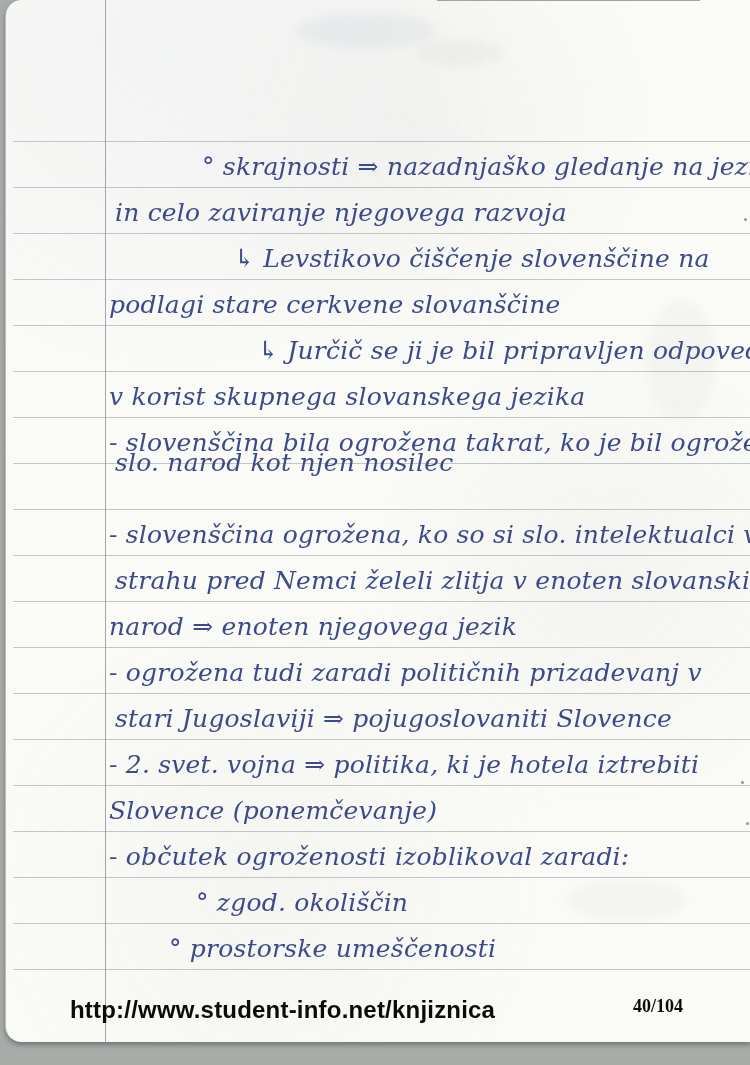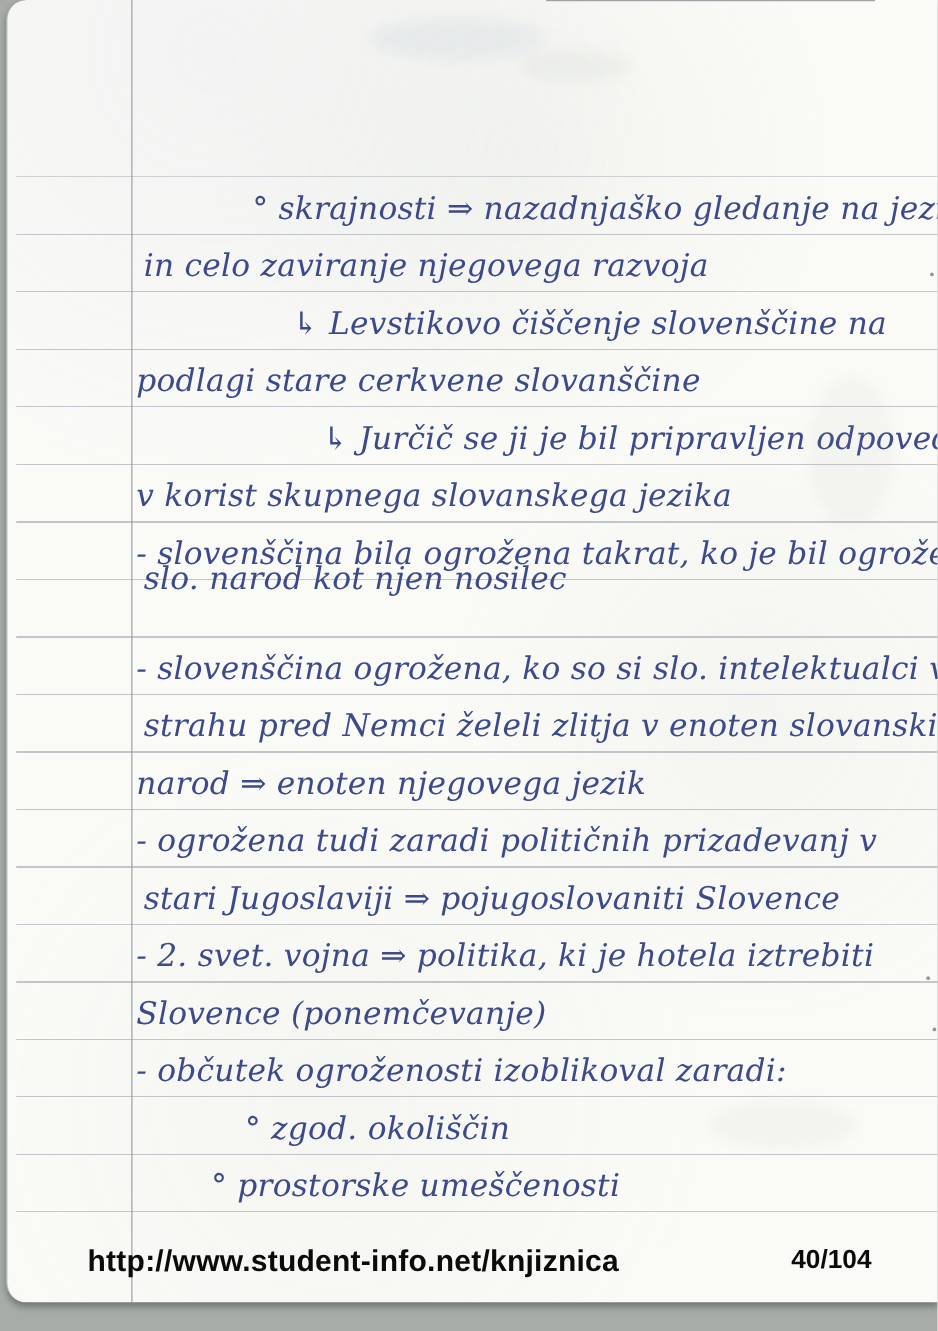--- a/index.html
+++ b/index.html
@@ -55,22 +55,22 @@
   .lv-sub1  {left:145px;margin-left:45px;}
   .lv-sub2  {left:163px;}
   
   .footer-url{
     position:absolute;left:64px;top:996px;
     font-family:"Liberation Sans",sans-serif;font-weight:700;
     font-size:24px;color:#0b0b0b;letter-spacing:0.2px;
   }
   .footer-page{
     position:absolute;left:627px;top:996px;
-    font-family:Liberation Sans, sans-serif;font-weight:700;
-    font-size:21px;color:#0b0b0b;
+    font-family:Liberation Serif, serif;font-weight:700;
+    font-size:18px;color:#0b0b0b;
   }
   
   .smudge{position:absolute;border-radius:50%;filter:blur(5px);pointer-events:none;}
   .sm1{left:290px;top:14px;width:140px;height:34px;background:rgba(140,160,185,0.10);}
   .sm2{left:410px;top:40px;width:90px;height:26px;background:rgba(150,165,155,0.08);}
   .sm3{left:640px;top:300px;width:70px;height:120px;background:rgba(150,160,150,0.06);}
   .sm4{left:560px;top:880px;width:120px;height:40px;background:rgba(150,160,150,0.07);}
   .speck{position:absolute;width:3px;height:3px;border-radius:50%;
     background:rgba(90,96,110,0.65);}
   .sp1{left:738px;top:218px;}

